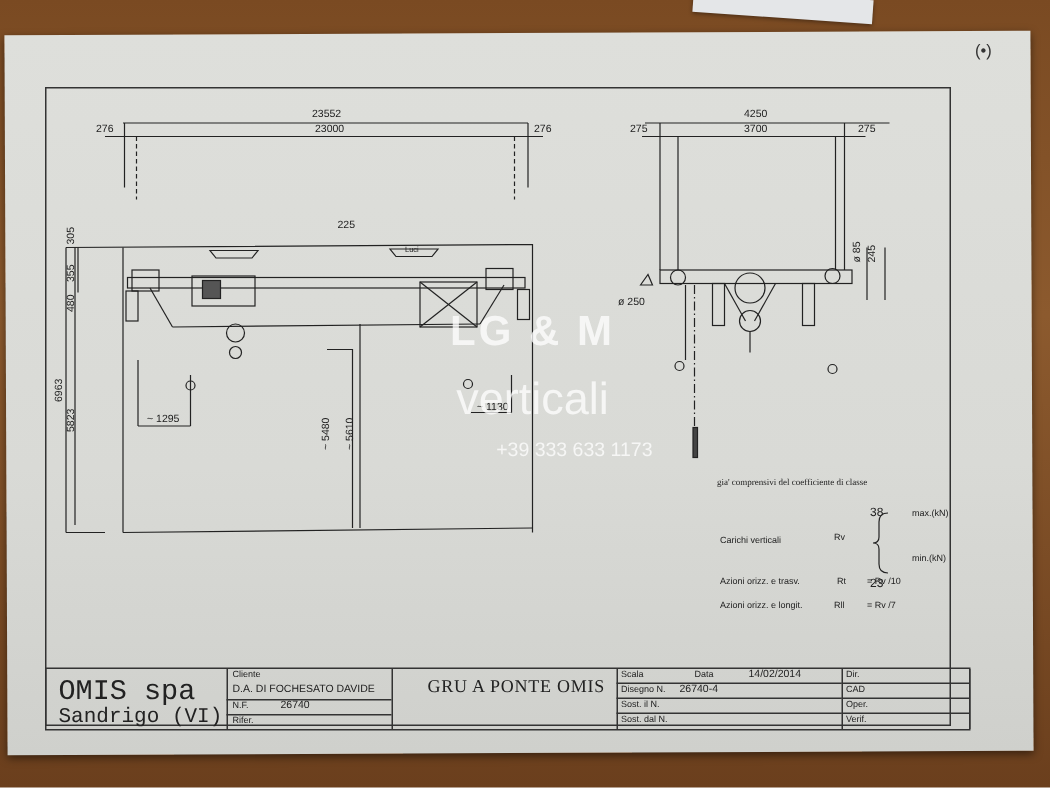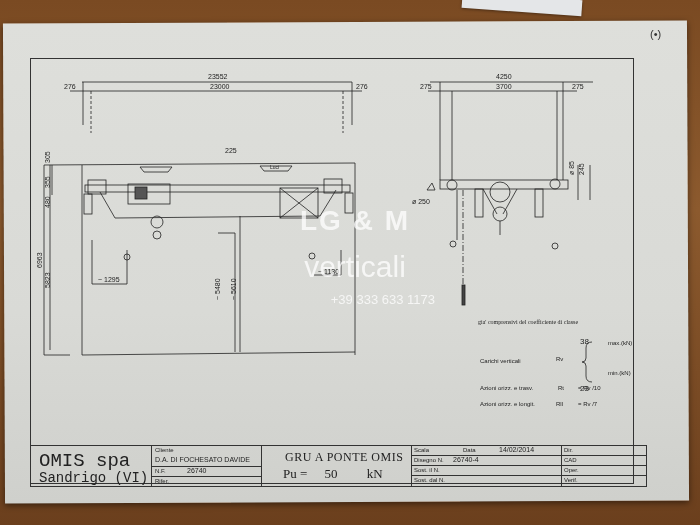--- a/index.html
+++ b/index.html
@@ -186,25 +186,20 @@
     <div class="r" style="top:21px;height:9px">
       <span style="position:absolute;left:4px;top:1px;font-size:6px">N.F.</span>
       <span style="position:absolute;left:36px;top:0">26740</span>
     </div>
     <div class="r" style="top:31px;height:9px;border-bottom:none">
       <span style="position:absolute;left:4px;top:1px;font-size:6px">Rifer.</span>
     </div>
   </div>
   <div class="cell ti">
     <div class="a">GRU A PONTE OMIS</div>
-    <div class="b">
-      <span>Pu =</span>
-      <span style="margin-left:14px">50</span>
-      <span style="margin-left:26px">kN</span>
-    </div>
   </div>
   <div class="cell dr">
     <div class="r" style="top:0">
       <span style="position:absolute;left:3px;top:1px">Scala</span>
       <span style="position:absolute;left:52px;top:1px">Data</span>
       <span style="position:absolute;left:88px;top:0;font-size:7px">14/02/2014</span>
     </div>
     <div class="r" style="top:10px">
       <span style="position:absolute;left:3px;top:1px">Disegno  N.</span>
       <span style="position:absolute;left:42px;top:0;font-size:7px">26740-4</span>

